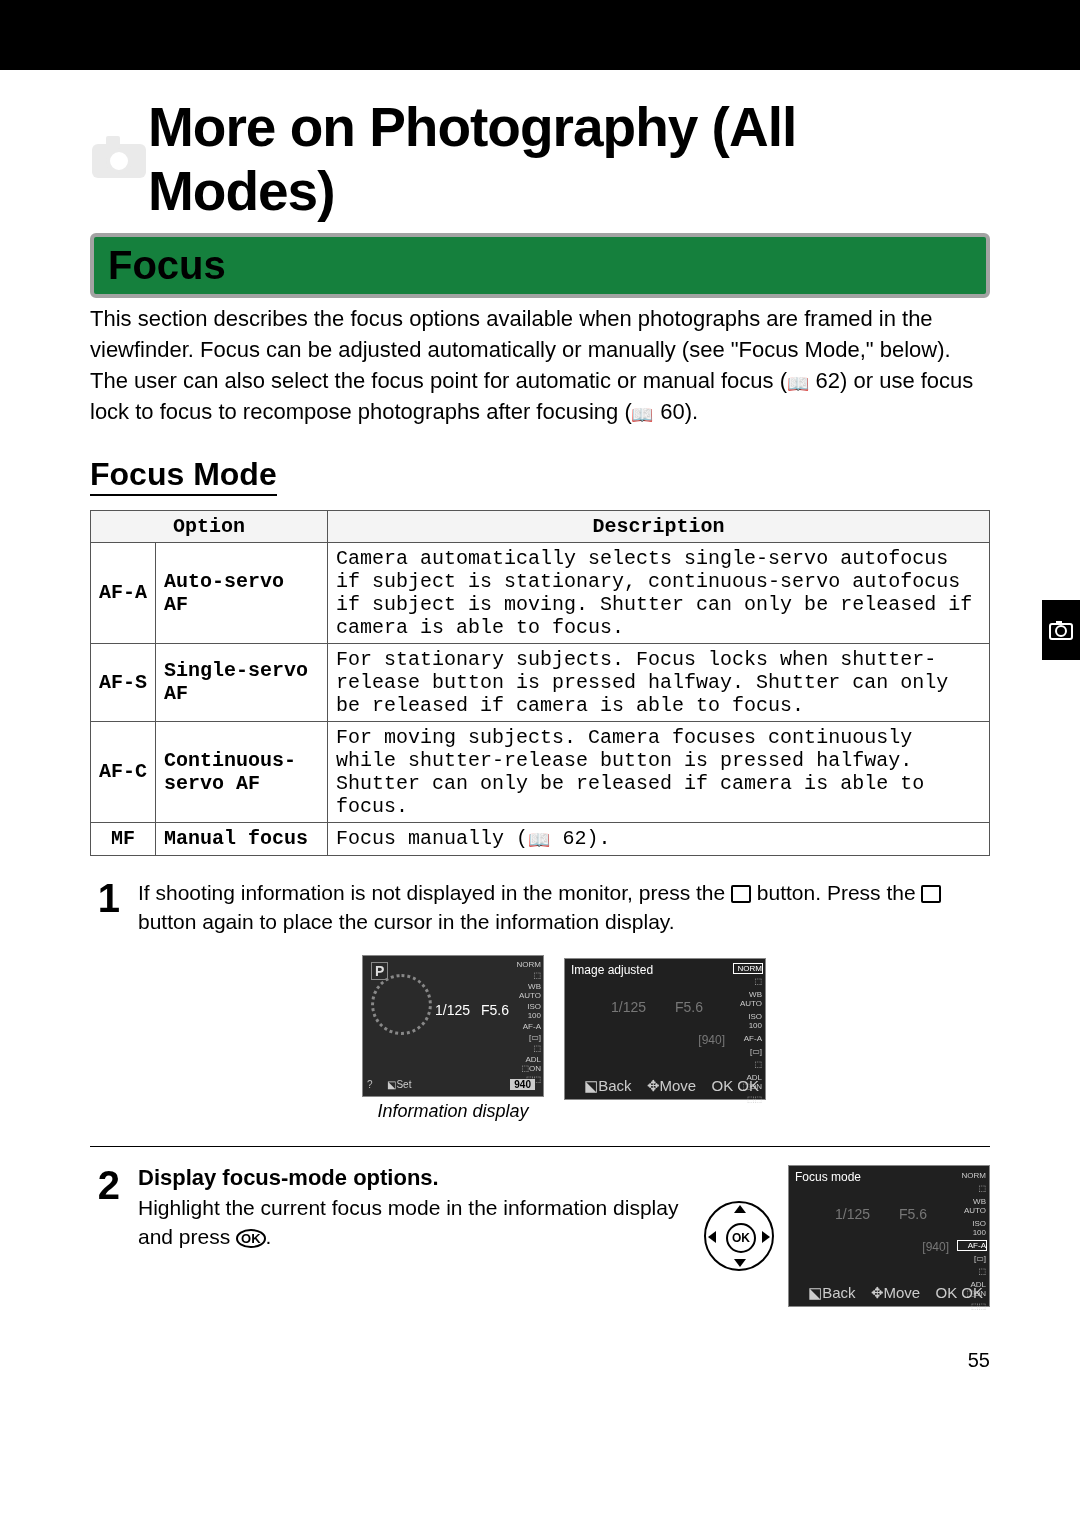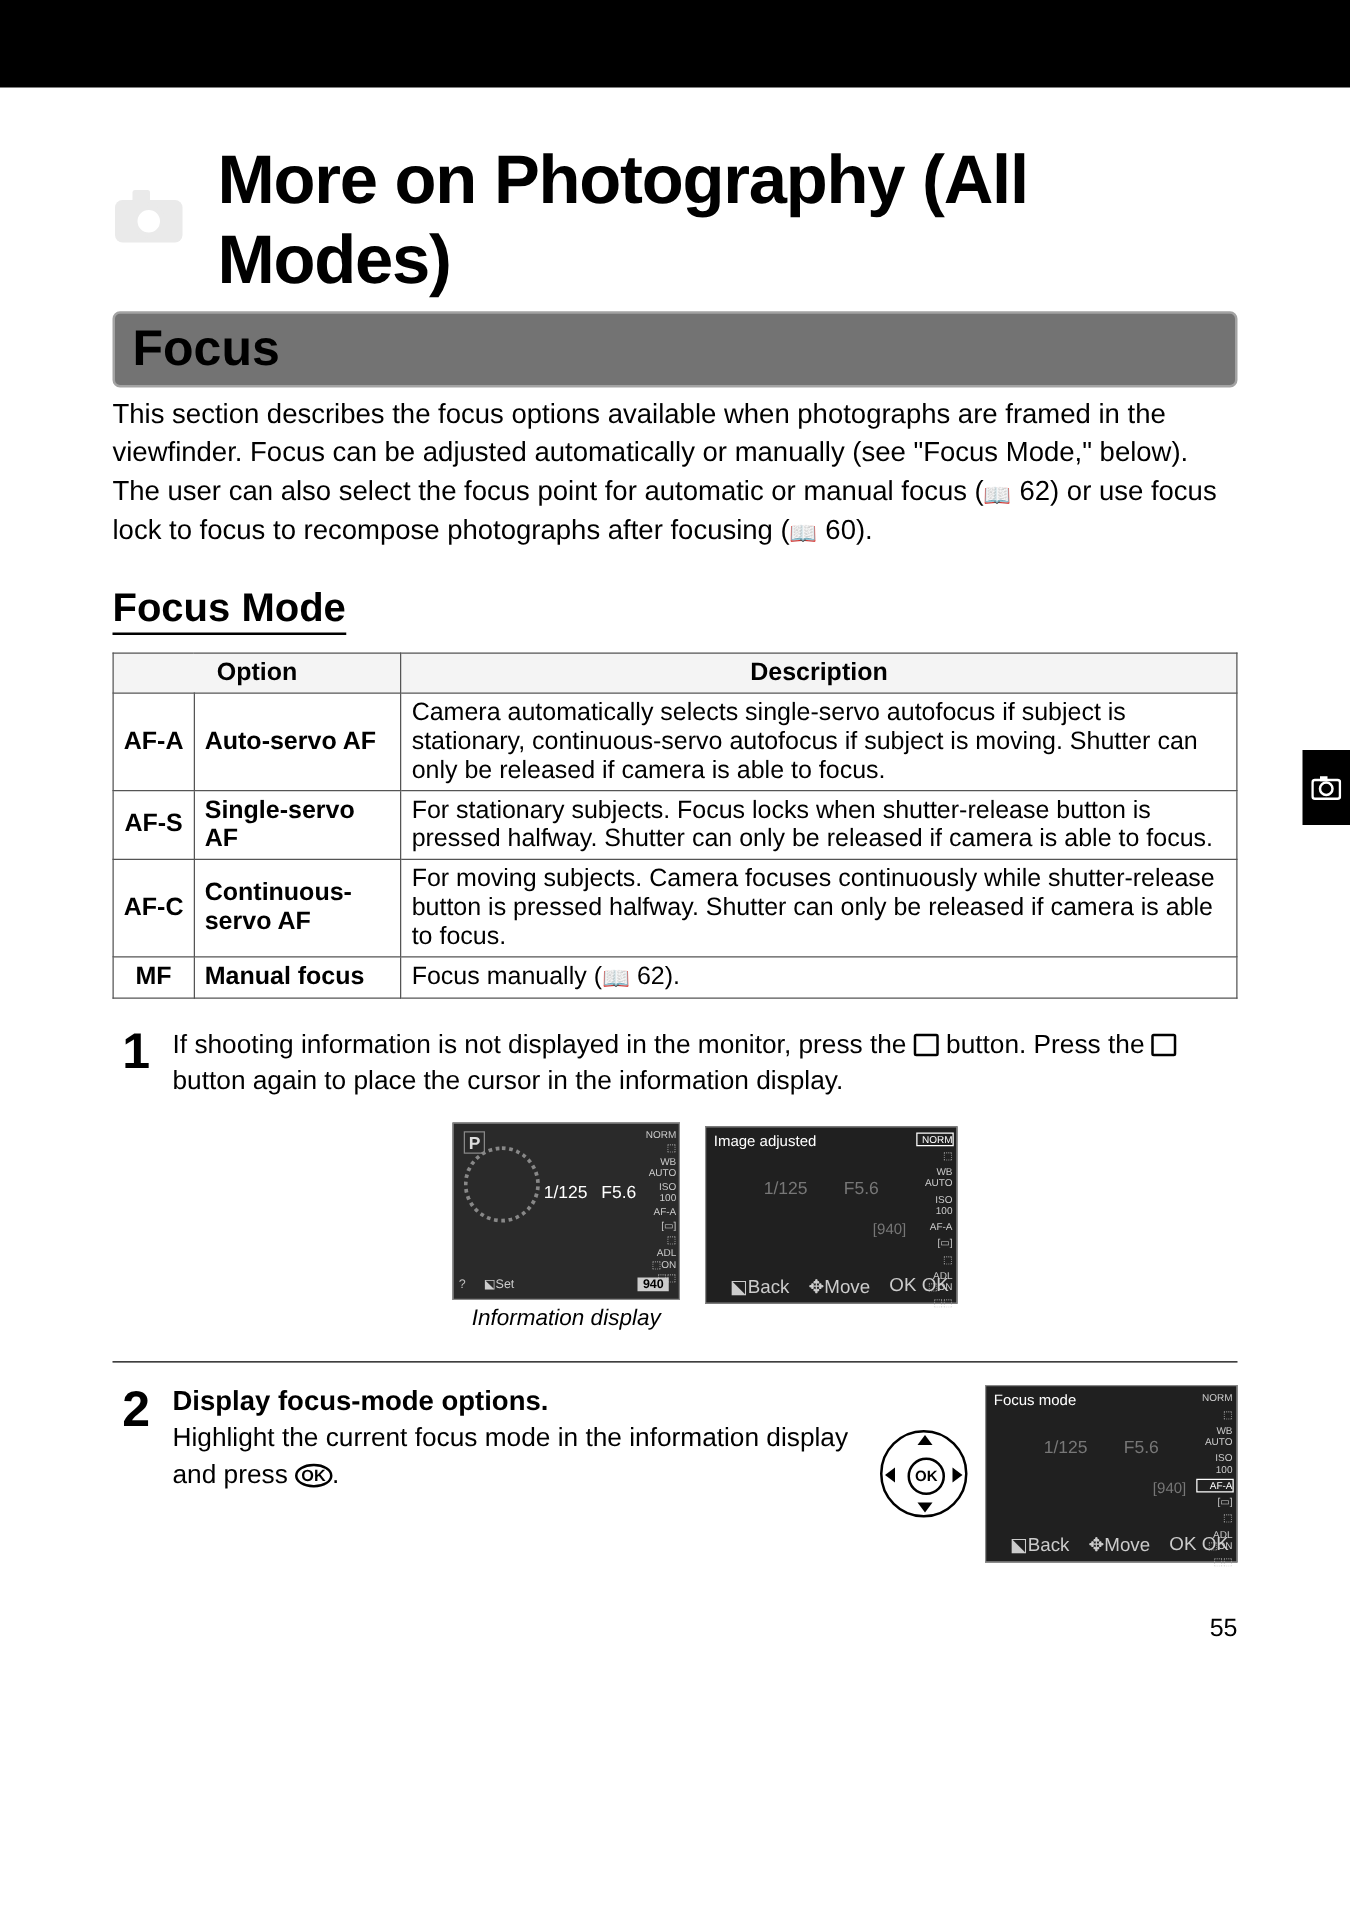--- a/index.html
+++ b/index.html
@@ -15,35 +15,34 @@
     height: 70px;
     width: 100%;
   }
   .page {
     padding: 25px 90px 20px 90px;
     position: relative;
   }
   .chapter-head {
     display: flex;
     align-items: center;
-    gap: 26px;
+    gap: 0;
     margin-bottom: 10px;
-    margin-top: 16px;
   }
   .chapter-icon {
     color: #e6e6e6;
   }
   .chapter-title {
     font-size: 55px;
     font-weight: 700;
     letter-spacing: -1px;
   }
   .section-box {
-    background: #737373;
-    border: 2px solid #a3a3a3;
+    background: #15803d;
+    border: 4px solid #a3a3a3;
     border-radius: 6px;
     padding: 6px 14px;
     margin-bottom: 6px;
   }
   .section-title {
     font-size: 40px;
     font-weight: 700;
   }
   .body-text {
     font-size: 22px;
@@ -61,20 +60,21 @@
   table.focus-modes {
     border-collapse: collapse;
     width: 100%;
     margin: 10px 0 22px 0;
     font-size: 20px;
   }
   table.focus-modes th, table.focus-modes td {
     border: 1px solid #555;
     padding: 4px 8px;
     vertical-align: middle;
+    font-family: Liberation Mono, monospace;
   }
   table.focus-modes th {
     background: #f4f4f4;
     font-weight: 700;
     text-align: center;
   }
   .opt-code {
     font-weight: 700;
     font-family: Arial, sans-serif;
     white-space: nowrap;

